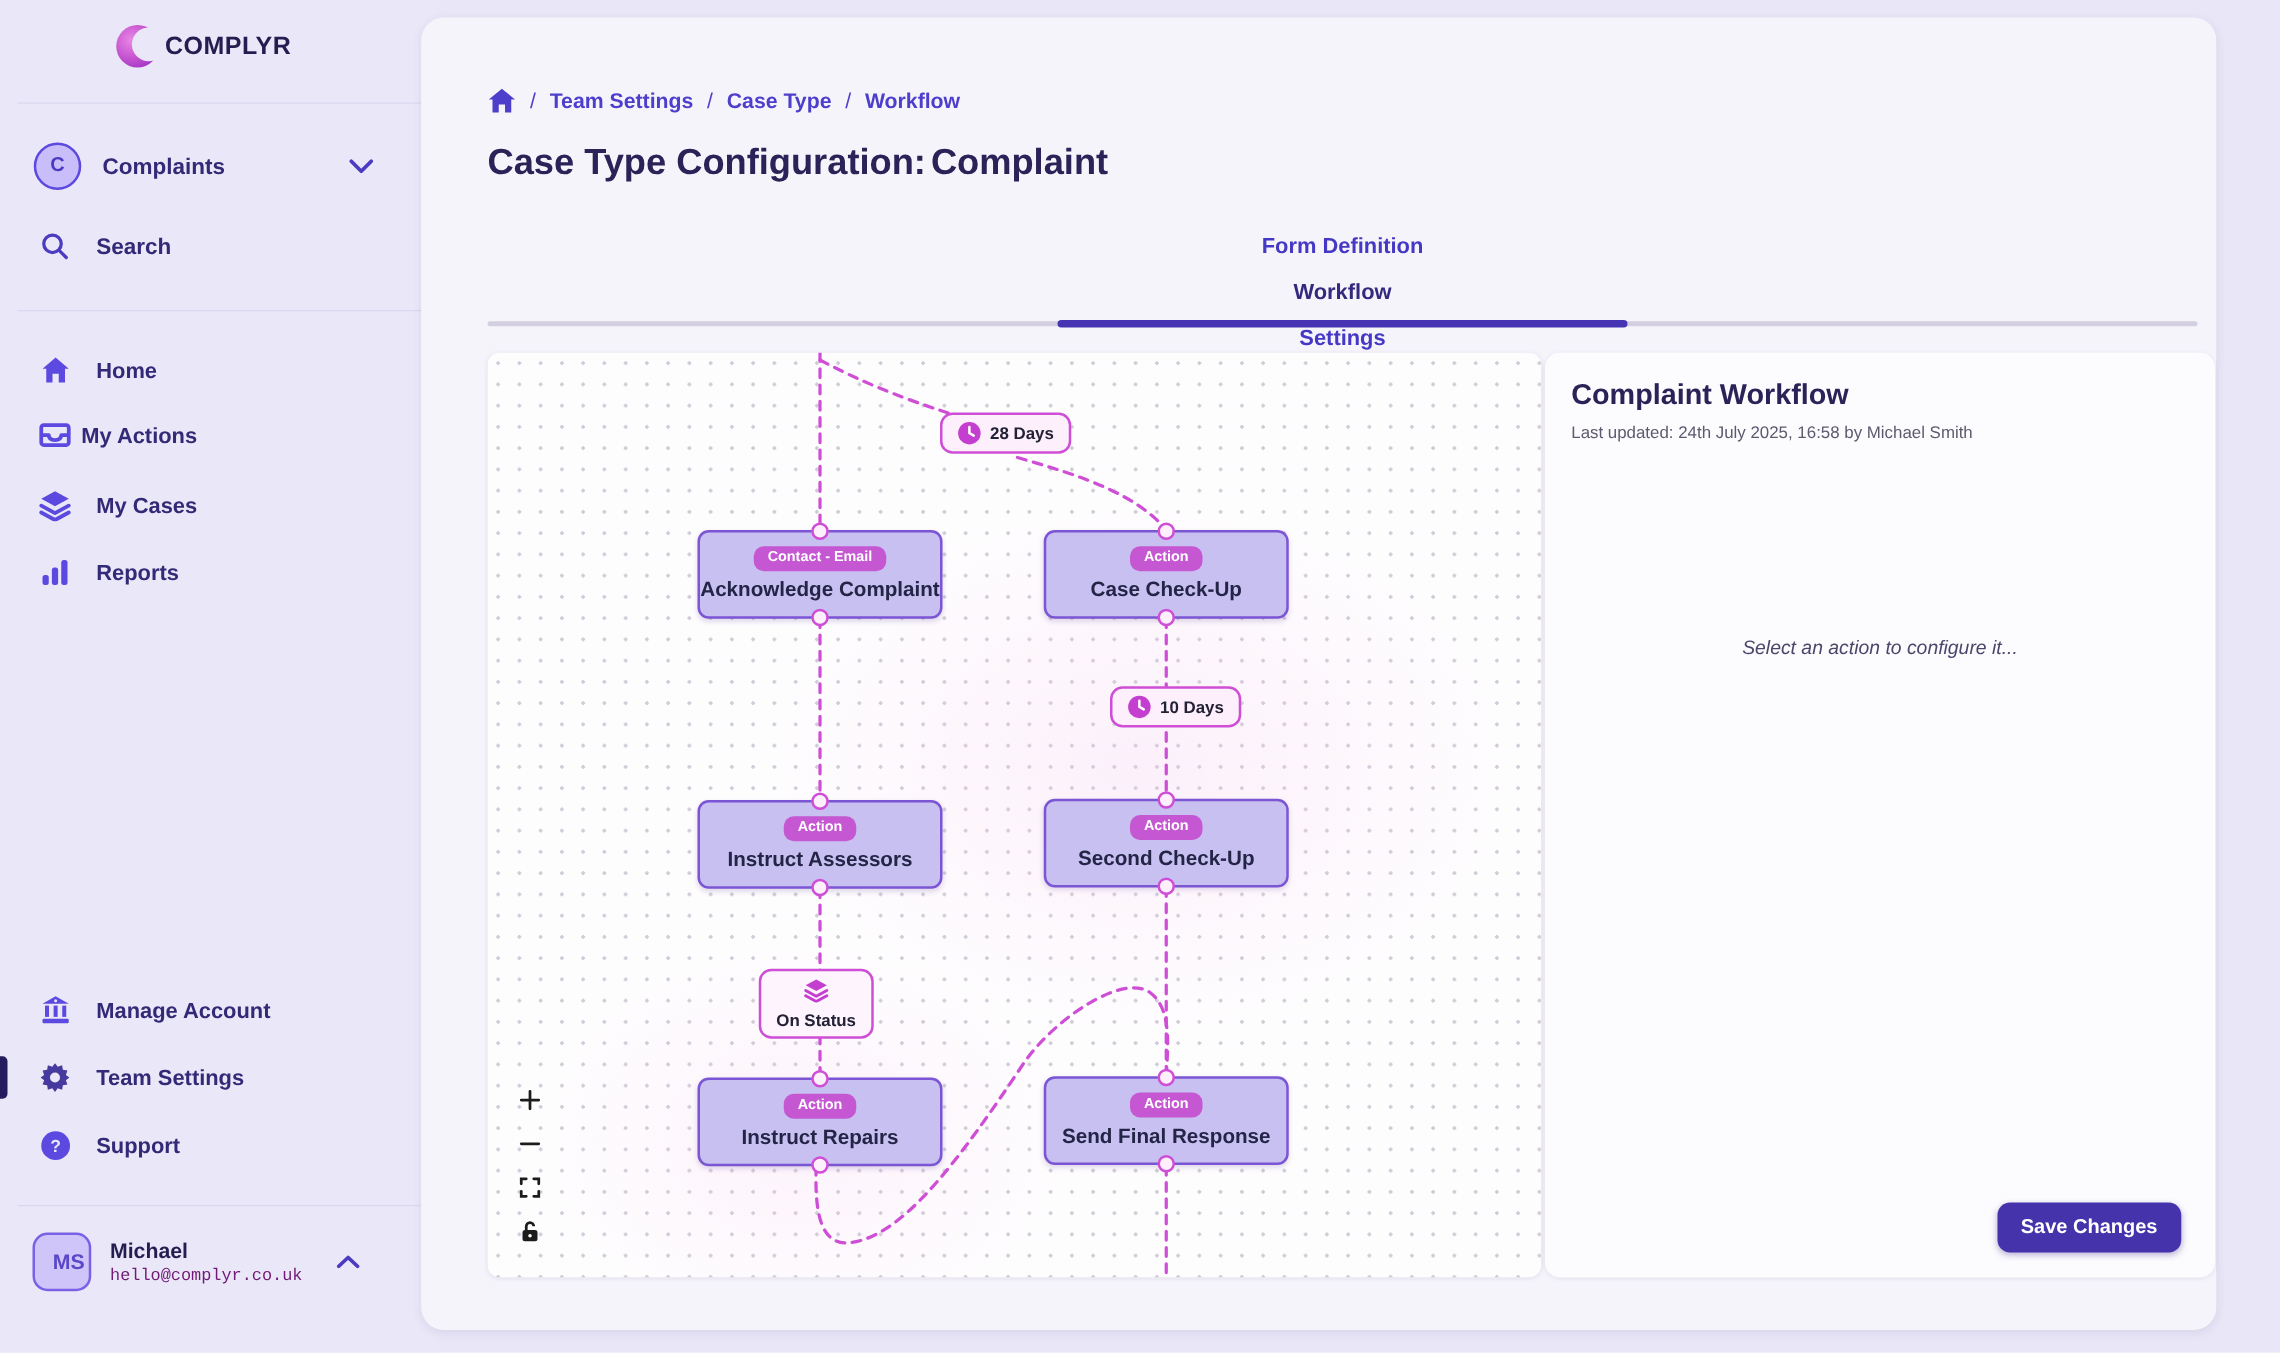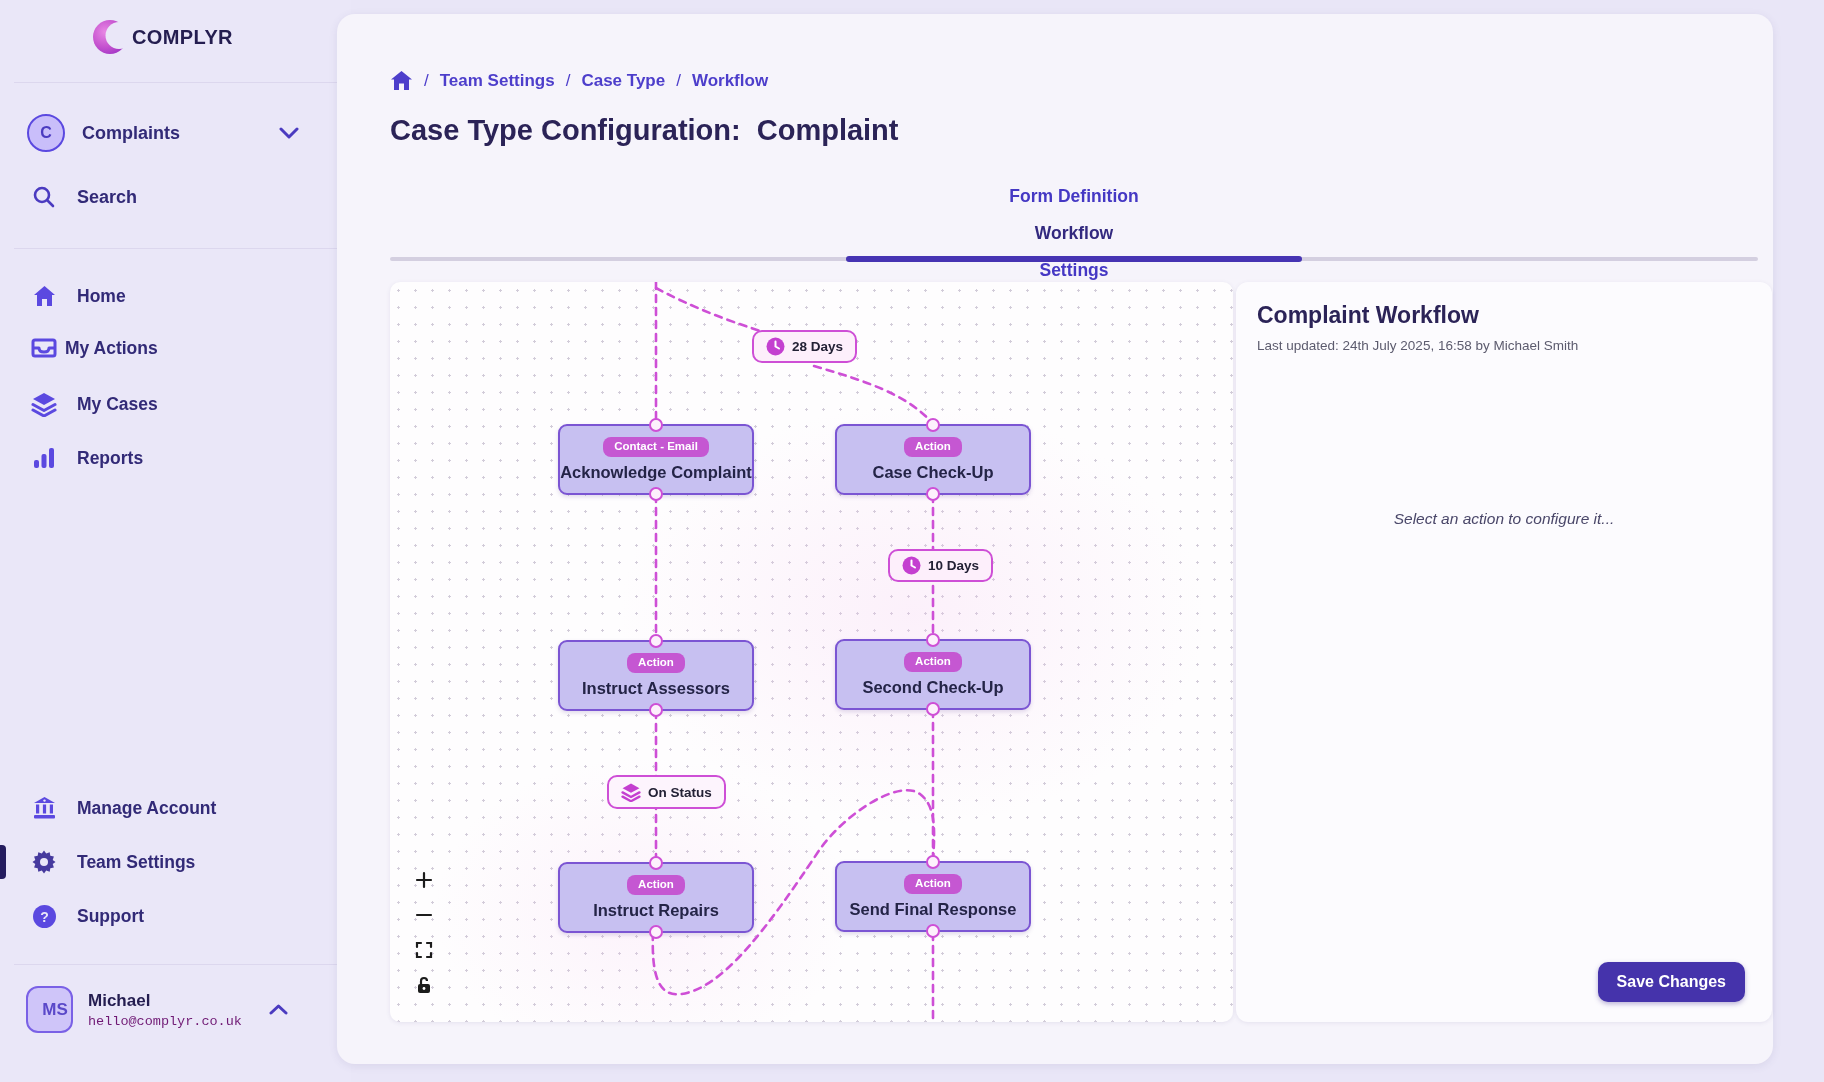--- a/index.html
+++ b/index.html
@@ -26,21 +26,21 @@
   .user-email { font-size:13.5px; color:#701a75; margin-top:3px;font-family:Liberation Mono, monospace; }
 
   
   .card { position:absolute; left:337px; top:14px; width:1436px; height:1050px; background:#f6f4fb;
           border-radius:18px; box-shadow:0 2px 8px rgba(80,70,130,.10); }
   .breadcrumb { position:absolute; left:53px; top:56px; display:flex; align-items:center; gap:11px;
                 font-size:17px; font-weight:600; color:#4d3ecb; }
   .crumb-link { cursor:pointer; }
   .crumb-sep { color:#4d3ecb; font-weight:500; }
   .page-title { position:absolute; left:53px; top:100px; font-size:29px; font-weight:800; color:#2b2357; }
-  .page-title .case-type { margin-left:16px; }
+  .page-title .case-type { margin-left:4px; }
 
   .tabs { position:absolute; left:53px; top:164px; width:1368px; display:flex;flex-direction:column; }
   .tab { flex:1; text-align:center; font-size:17.5px; font-weight:700; color:#4538c4; cursor:pointer; padding:8px 0; }
   .tab.active { color:#33297f; }
   .tab-track { position:absolute; left:53px; top:243px; width:1368px; height:4px; background:#d4cfe0; border-radius:2px; }
   .tab-underline { position:absolute; left:33.3%; width:33.4%; top:-1px; height:6px; background:#4634b3; border-radius:3px; }
 
   
   .work-row { position:absolute; left:53px; top:268px; width:1382px; height:740px; display:flex; gap:3px; }
   .canvas { position:relative; width:843px; height:740px; border-radius:10px; overflow:hidden;
@@ -56,21 +56,21 @@
           box-shadow:0 2px 4px rgba(90,60,150,.18); cursor:pointer; }
   .node-badge { background:#c557d2; color:#fff; font-size:11.5px; font-weight:700; padding:4px 11px;
                 border-radius:8px; line-height:1; }
   .node-title { font-size:16.5px; font-weight:600; color:#242447; }
   .handle { position:absolute; left:calc(50% - 7px); width:14px; height:14px; border-radius:50%;
             background:#fdf0fc; border:2.5px solid #ce4fd6; }
   .handle.top { top:-8px; } .handle.bottom { bottom:-8px; }
   .edge-label { position:absolute; z-index:3; display:flex; align-items:center; gap:7px; background:#fdeffb;
                 border:2px solid #ce4fd6; border-radius:10px; padding:5px 12px; font-size:13.5px; font-weight:600;
                 color:#232135; cursor:pointer; }
-  .edge-label.onstatus { background:#fdf4fd; }
+  .edge-label.onstatus { background:#fdf4fd;flex-direction:column; }
   .canvas-controls { position:absolute; left:24px; top:588px; z-index:4; display:flex; flex-direction:column; gap:15px; }
   .ctrl-btn { width:20px; height:20px; display:flex; align-items:center; justify-content:center; cursor:pointer; }
 
   
   .panel { position:relative; width:536px; height:740px; background:#fcfbfe; border-radius:12px;
            box-shadow:0 1px 4px rgba(80,70,130,.10); }
   .panel-title { position:absolute; left:21px; top:20px; font-size:23px; font-weight:800; color:#2b2357; }
   .panel-sub { position:absolute; left:21px; top:56px; font-size:13.5px; color:#5c5b6e; }
   .toggle { position:absolute; left:62px; top:104px; width:366px; height:39px; display:flex; border:1px solid #ccc6e0;
             border-radius:9px; overflow:hidden; box-shadow:0 1px 2px rgba(80,70,130,.08); }

